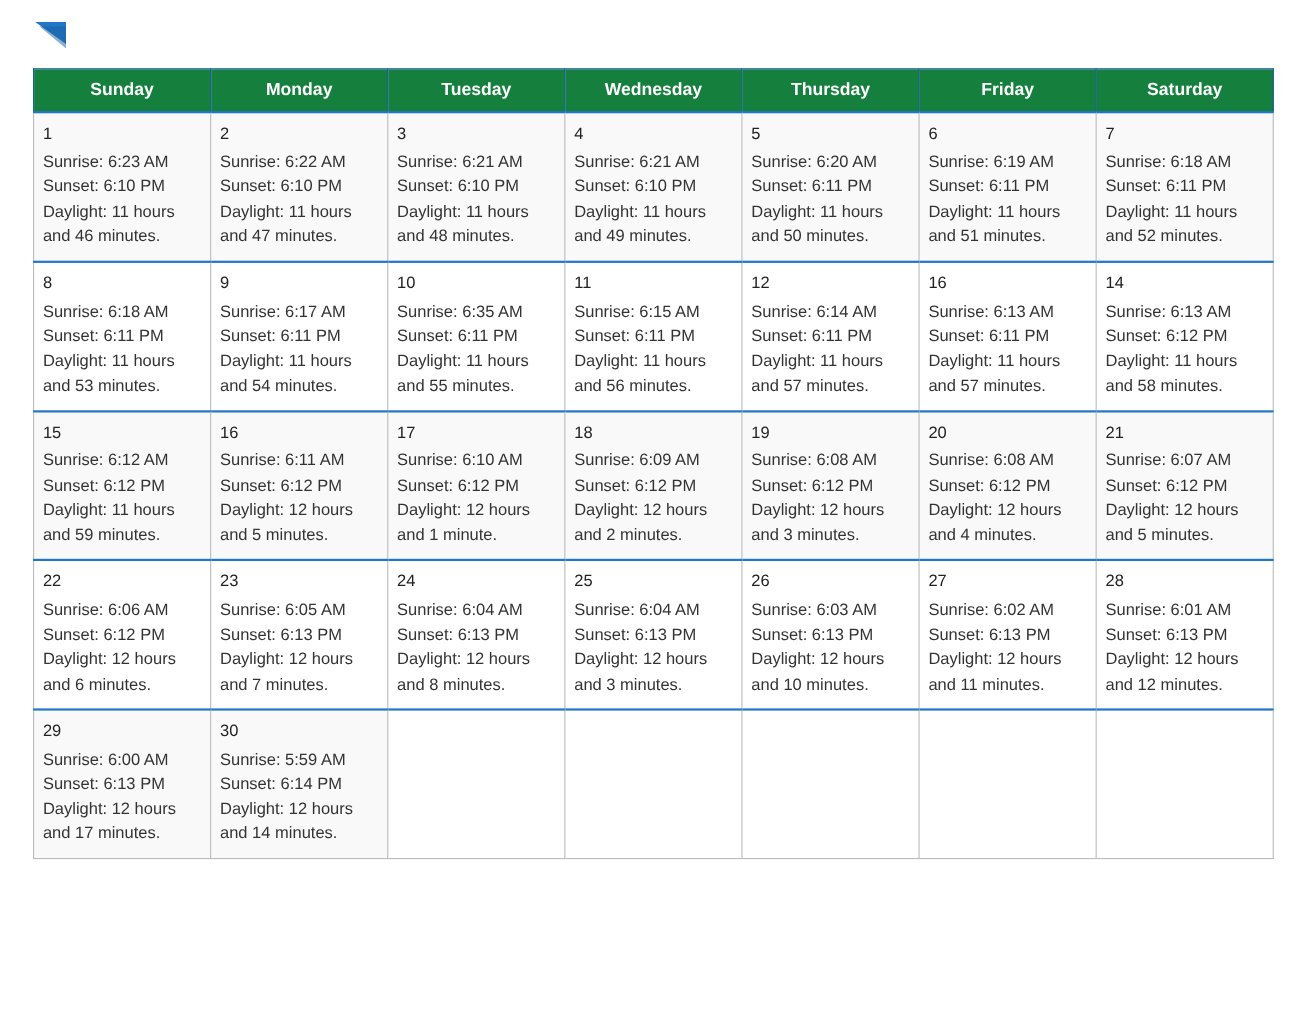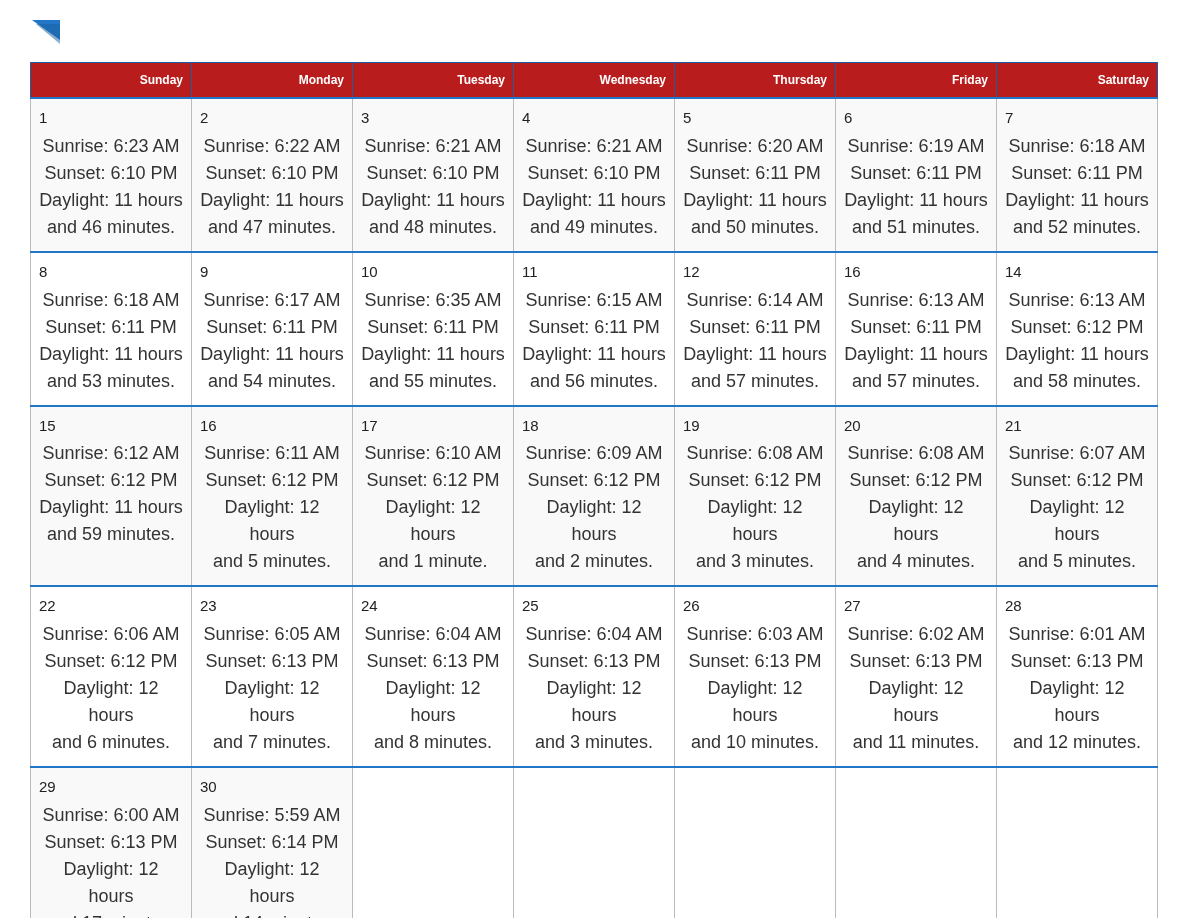--- a/index.html
+++ b/index.html
@@ -55,49 +55,48 @@
       font-size: 22px;
       color: #444;
       margin-top: 4px;
     }
     table {
       width: 100%;
       border-collapse: collapse;
       table-layout: fixed;
     }
     thead tr th {
-      background-color: #b91c1c;
+      background-color: #15803d;
       color: #fff;
-      font-size: 12px;
+      font-size: 16px;
       font-weight: bold;
       padding: 10px 8px;
-      text-align: right;
+      text-align: center;
       border: 1px solid #1a5fa0;
     }
     tbody tr td {
       vertical-align: top;
       padding: 8px 8px 10px 8px;
       font-size: 13px;
       color: #222;
       border: 1px solid #bbb;
       min-height: 90px;
       line-height: 1.45;
     }
     tbody tr td .day-num {
       font-size: 15px;
       font-weight: normal;
       display: block;
       margin-bottom: 4px;
       color: #222;
     }
     tbody tr td .day-info {
-      font-size: 18px;
+      font-size: 15px;
       color: #333;
       line-height: 1.5;
-      text-align: center;
     }
     tbody tr:nth-child(odd) td {
       background: #f9f9f9;
     }
     tbody tr:nth-child(even) td {
       background: #ffffff;
     }
     
     .week-row td {
       border-top: 2px solid #2176c7;

